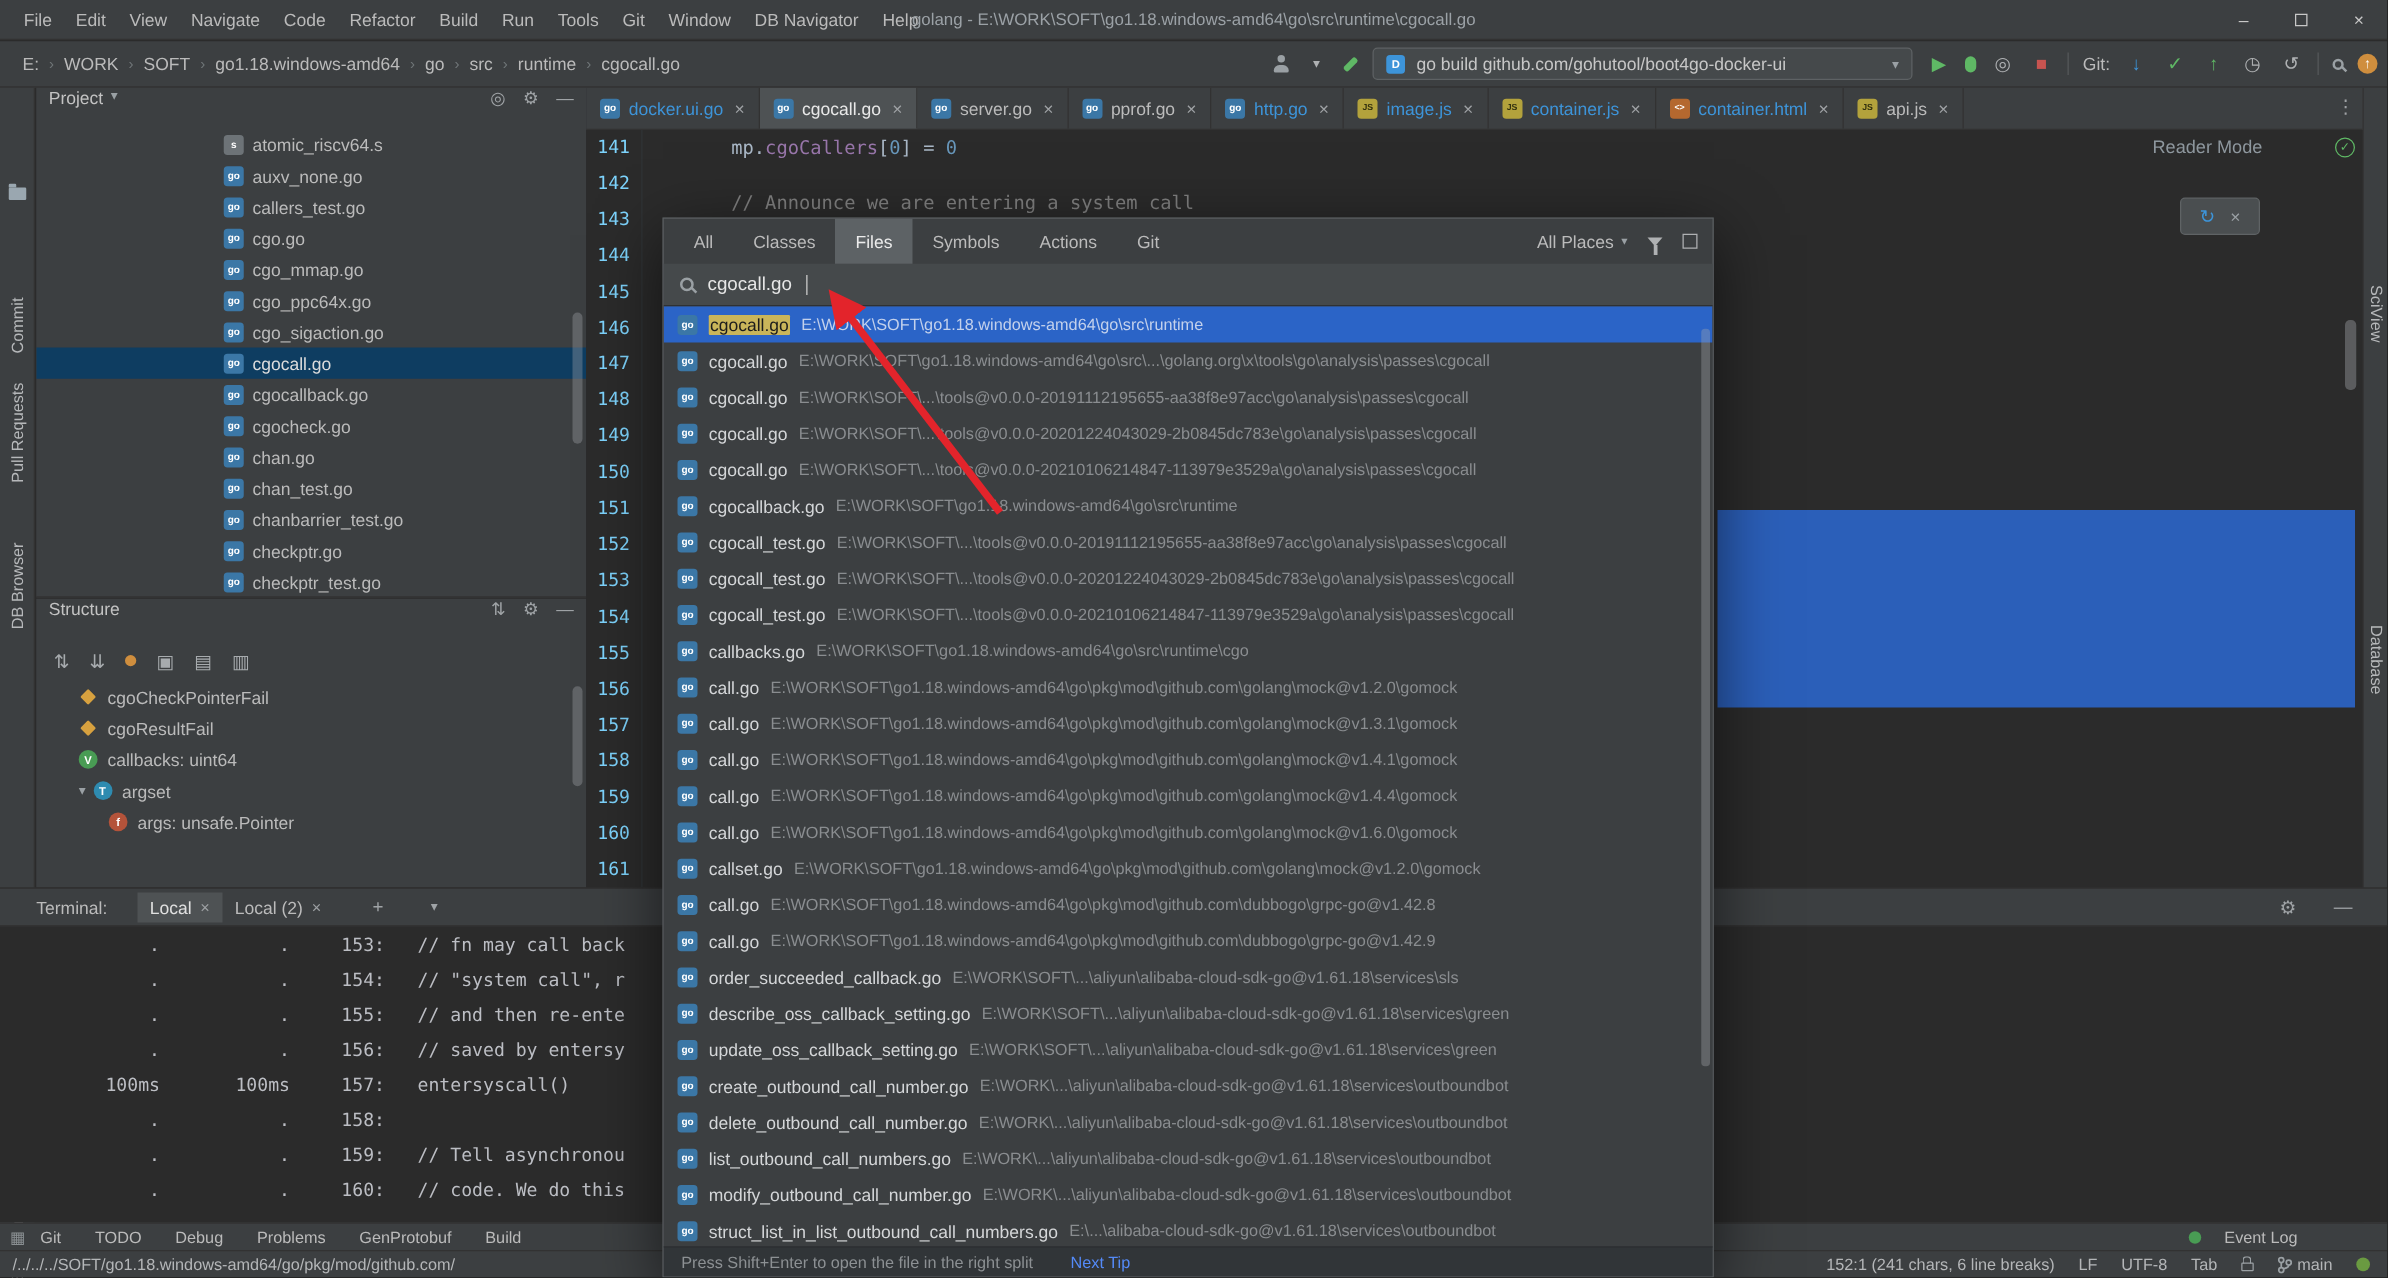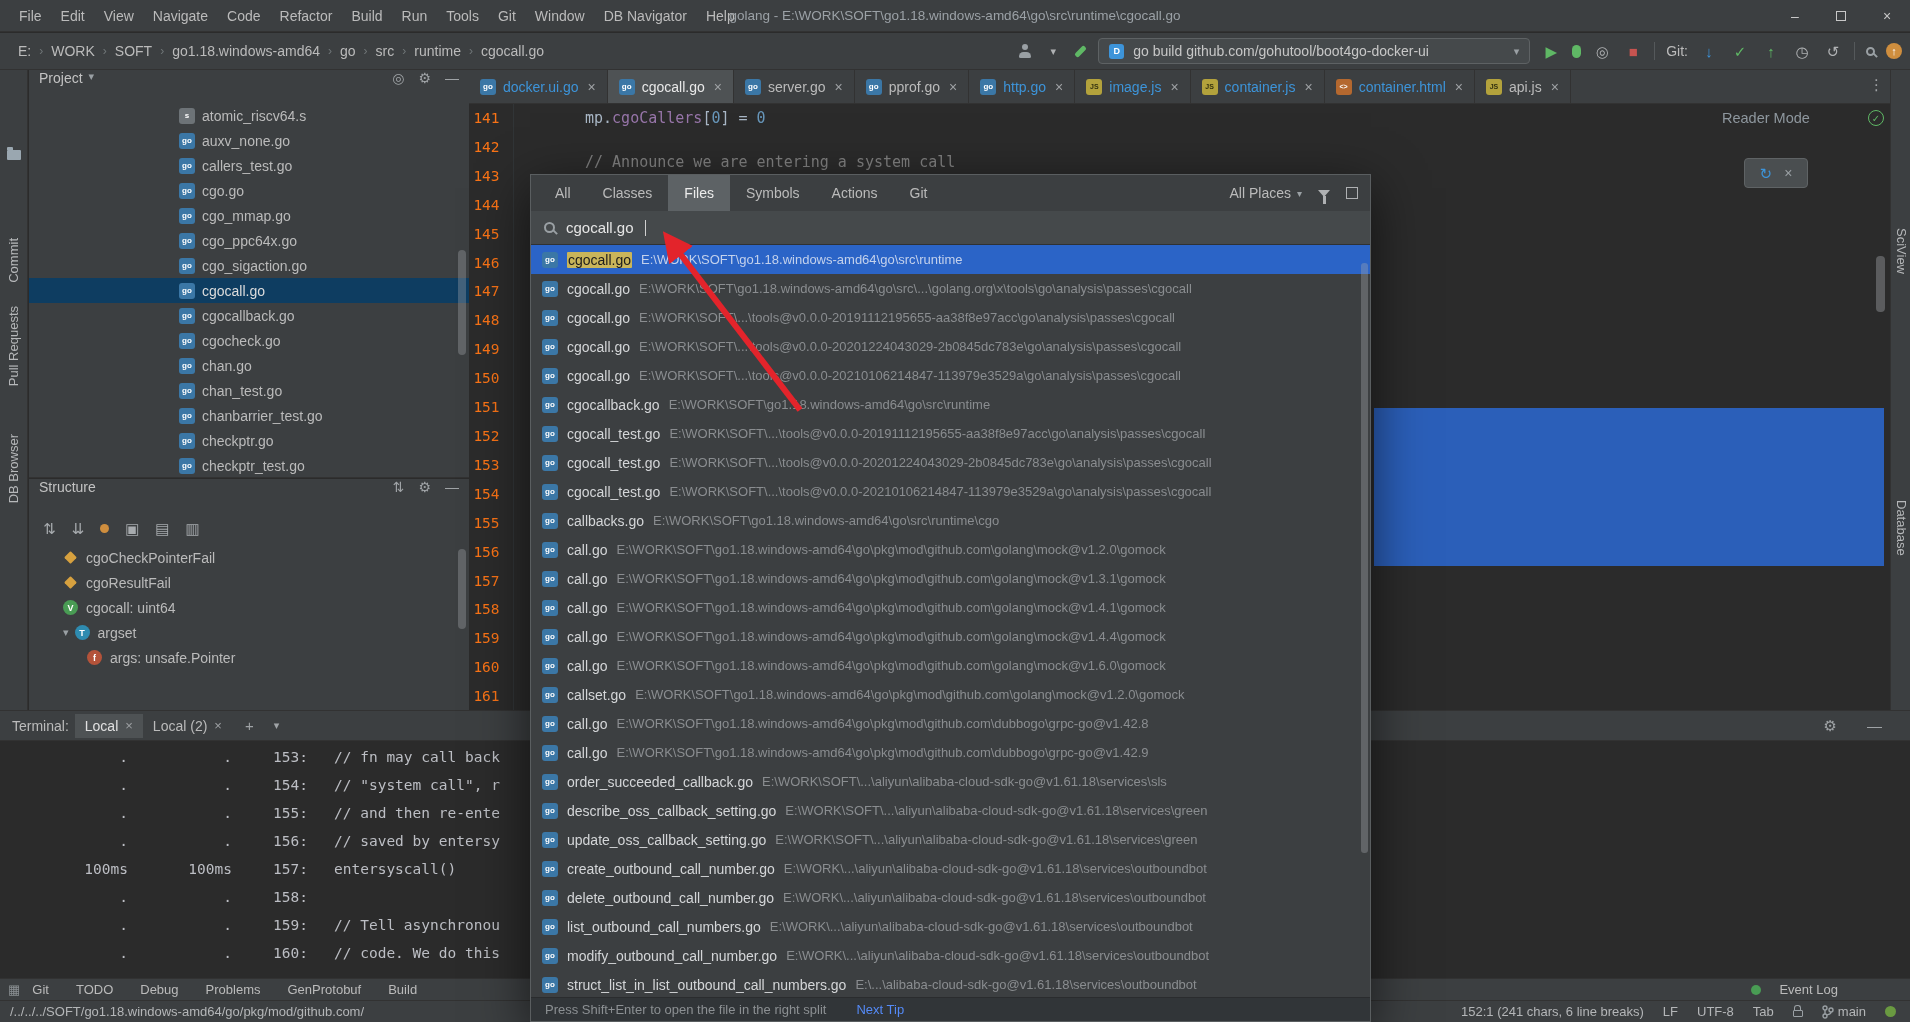--- a/index.html
+++ b/index.html
@@ -80,35 +80,35 @@
   .sicon.f-field{background:#b4533a}.sicon.f-field::before{content:"f"}
 
   
   .tabbar{position:absolute;left:469px;top:70px;right:20px;height:34px;background:var(--panel);border-bottom:1px solid var(--border);display:flex;align-items:stretch;overflow:hidden}
   .etab{display:flex;align-items:center;gap:7px;padding:0 11px;font-size:14px;color:var(--text);border-right:1px solid var(--border);white-space:nowrap}
   .etab.active{background:#4e5254;color:#e8e8e8}
   .etab.modified .etab-label{color:var(--mod-blue)}
   .etab-close{color:#9fa2a5;font-size:14px;margin-left:2px}
   .tabbar-more{position:absolute;right:26px;top:76px;color:#9fa2a5;font-size:15px;z-index:6}
   .editor-surface{position:absolute;left:469px;top:104px;right:20px;bottom:312px;background:var(--editor)}
-  .gutter{position:absolute;left:469px;top:104px;width:44px;height:606px;padding-right:9px;color:#f97316;font-size:14.5px;line-height:28.9px;text-align:center;white-space:pre;overflow:hidden}
+  .gutter{position:absolute;left:469px;top:104px;width:44px;height:606px;padding-right:9px;color:#7dd3fc;font-size:14.5px;line-height:28.9px;text-align:right;white-space:pre;overflow:hidden}
   .gutter-border{position:absolute;left:513px;top:104px;width:1px;height:606px;background:#313537}
   .codeline{position:absolute;left:585px;height:29px;line-height:29px;font-size:15px;white-space:pre}
   .tk-plain{color:#a9b7c6}.tk-field{color:#9876aa}.tk-number{color:#6897bb}.tk-comment{color:#808080}
   .selblock{position:absolute;left:1374px;top:408px;width:510px;height:158px;background:#2b5fb9}
   .reader-mode{position:absolute;left:1722px;top:110px;font-size:14.5px;color:#8e979e}
   .check-circle{position:absolute;left:1868px;top:110px;width:16px;height:16px;border-radius:50%;border:1.5px solid #5fb865;color:#5fb865;font-size:10px;display:flex;align-items:center;justify-content:center}
   .float-widget{position:absolute;left:1744px;top:158px;width:64px;height:30px;background:#4a4e50;border:1px solid #5f6365;border-radius:4px;display:flex;align-items:center;justify-content:center;gap:12px}
   .refresh-glyph{color:var(--mod-blue);font-size:15px;line-height:1}
   .close-glyph{color:#9aa0a4;font-size:14px;line-height:1}
   .ed-scroll{position:absolute;left:1876px;top:256px;width:9px;height:56px;background:rgba(164,168,172,.4);border-radius:4px}
 
   
   .terminal{position:absolute;left:0;top:710px;width:100%;height:268px;background:var(--editor);border-top:1px solid var(--border)}
-  .term-header{height:30px;background:var(--panel);border-bottom:1px solid var(--border);display:flex;align-items:center;gap:6px;padding-left:12px;font-size:14px;color:var(--text);position:relative}
+  .term-header{height:30px;background:var(--panel);border-bottom:1px solid var(--border);display:flex;align-items:center;gap:24px;padding-left:29px;font-size:14px;color:var(--text);position:relative}
   .term-tab{display:flex;align-items:center;gap:7px;padding:4px 10px;color:var(--text)}
   .term-tab.active{background:#4e5254;color:#e0e0e0}
   .ttab-close{color:#9da0a3;font-size:13px}
   .term-btn{color:#9fa3a6;padding:0 7px;font-size:15px}
   .term-hdr-icons{position:absolute;right:28px;display:flex;gap:30px;color:#9fa3a6;font-size:15px}
   .term-body{padding-top:2px;font-size:14.5px;color:#bcbec4;line-height:28px;overflow:hidden;height:236px}
   .trow2{display:flex;white-space:pre}
   .c1{width:128px;text-align:right}.c2{width:104px;text-align:right}.c3{width:76px;text-align:right}.c4{margin-left:26px}
 
   
@@ -338,21 +338,21 @@
         <div class="srow" style="padding-left: 34px;">
           <span class="sicon diamond"></span>
           <span>cgoCheckPointerFail</span>
         </div>
         <div class="srow" style="padding-left: 34px;">
           <span class="sicon diamond"></span>
           <span>cgoResultFail</span>
         </div>
         <div class="srow" style="padding-left: 34px;">
           <span class="sicon v-green"></span>
-          <span>cgocall: uint64</span>
+          <span>callbacks: uint64</span>
         </div>
         <div class="srow" style="padding-left: 34px;">
           <span class="chev">▾</span>
           <span class="sicon t-type"></span>
           <span>argset</span>
         </div>
         <div class="srow" style="padding-left: 58px;">
           <span class="sicon f-field"></span>
           <span>args: unsafe.Pointer</span>
         </div>

